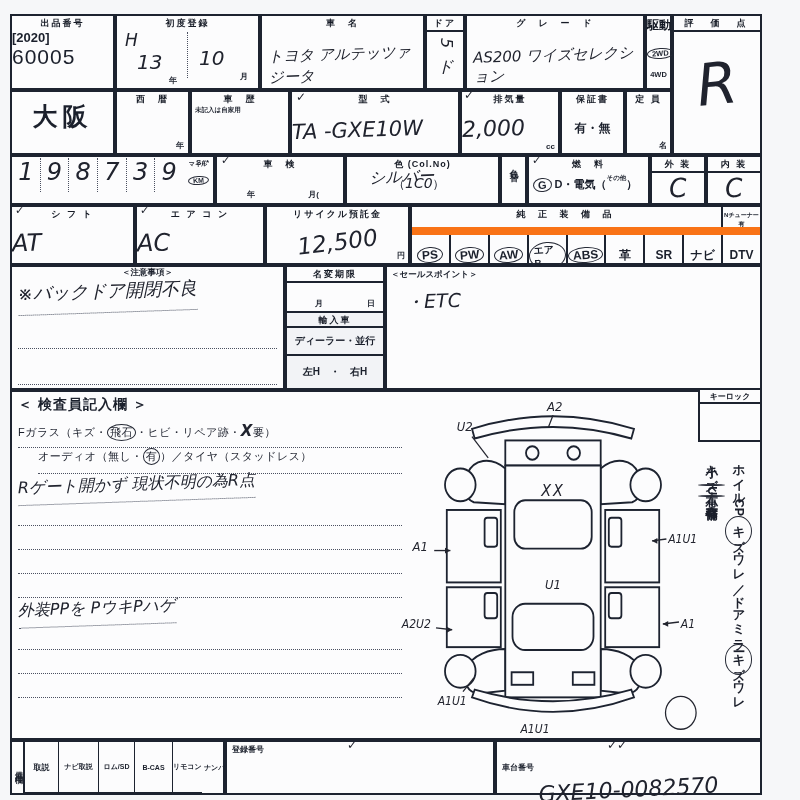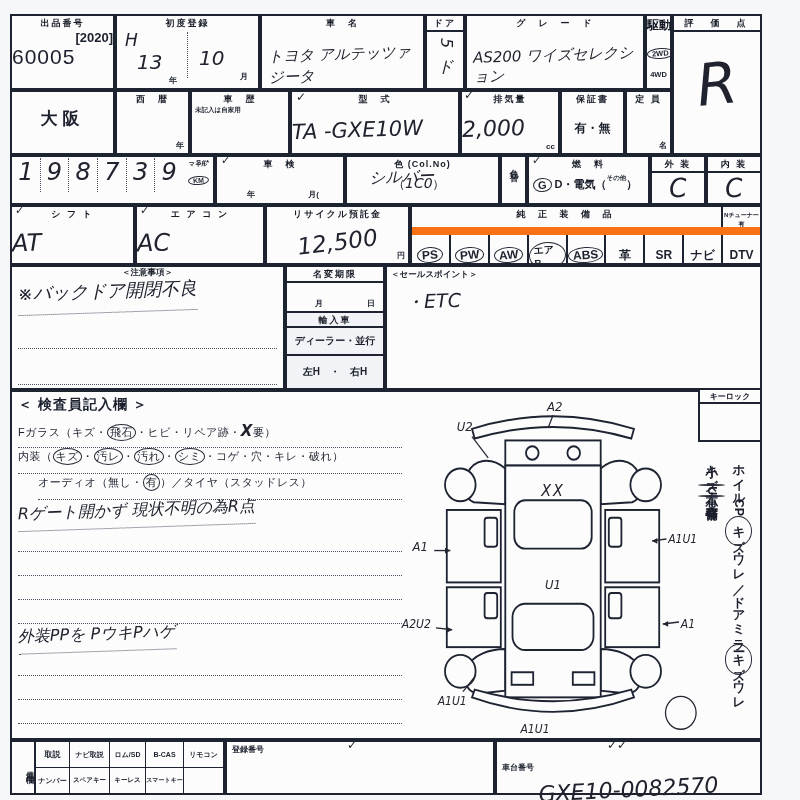--- a/index.html
+++ b/index.html
@@ -20,21 +20,21 @@
   .insp-print { font-size:11px; letter-spacing:.5px; color:#1b1f2b; }
   svg text.ann { font-family:"DejaVu Sans",sans-serif; font-style:italic; font-size:13px; fill:#23252f; }
   svg .ln { stroke:#23252f; stroke-width:1.4; fill:none; }
   svg .car { stroke:#1d2330; stroke-width:2; fill:#fcfcfd; }
 </style>
 </head>
 <body>
 
 <div class="box" style="left:10px;top:14px;width:105px;height:76px;">
   <div class="hdr">出品番号</div>
-  <div style="text-align:right;font-size:13px;font-weight:700;">[2020]</div>
+  <div style="text-align:left;font-size:13px;font-weight:700;">[2020]</div>
   <div style="text-align:left;font-size:21px;font-weight:400;letter-spacing:1px;">60005</div>
 </div>
 
 <div class="box" style="left:115px;top:14px;width:145px;height:76px;">
   <div class="hdr">初度登録</div>
   <div style="position:absolute;left:70px;top:16px;bottom:10px;border-left:1.5px dotted #4a5060;"></div>
   <div class="hand" style="position:absolute;left:8px;top:14px;font-size:17px;">H</div>
   <div class="hand" style="position:absolute;left:20px;top:34px;font-size:20px;">13</div>
   <div class="hand" style="position:absolute;left:82px;top:30px;font-size:20px;">10</div>
   <div class="tiny" style="position:absolute;left:52px;bottom:2px;font-weight:700;">年</div>
@@ -63,21 +63,21 @@
   </div>
   <div style="text-align:center;margin-top:10px;font-size:7.5px;font-weight:700;">4WD</div>
 </div>
 
 <div class="box" style="left:672px;top:14px;width:90px;height:141px;">
   <div class="hdr bb" style="letter-spacing:4px;">評　価　点</div>
   <div class="hand" style="text-align:center;font-size:58px;transform:rotate(-6deg);margin-top:18px;">R</div>
 </div>
 
 <div class="box" style="left:10px;top:90px;width:105px;height:65px;">
-  <div style="text-align:center;font-size:17px;font-weight:600;letter-spacing:5px;margin-top:15px;">大阪</div>
+  <div style="text-align:center;font-size:25px;font-weight:600;letter-spacing:5px;margin-top:8px;">大阪</div>
 </div>
 
 <div class="box" style="left:115px;top:90px;width:75px;height:65px;">
   <div class="hdr">西　暦</div>
   <div class="tiny" style="position:absolute;right:4px;bottom:2px;font-weight:700;">年</div>
 </div>
 
 <div class="box" style="left:190px;top:90px;width:100px;height:65px;">
   <div class="hdr">車　歴</div>
   <div style="font-size:6.5px;padding-left:3px;font-weight:700;">未記入は自家用</div>
@@ -231,23 +231,20 @@
   <div class="hand rot" style="padding:8px 0 0 18px;font-size:19px;">・ETC</div>
 </div>
 
 <div class="box" style="left:10px;top:390px;width:752px;height:350px;">
 
   <div style="position:absolute;left:6px;top:4px;width:384px;">
     <div style="font-size:14px;font-weight:700;height:26px;letter-spacing:1px;">＜ 検査員記入欄 ＞</div>
     <div class="dotrow insp-print" style="height:26px;">
       <span>Fガラス（キズ・</span><span class="pcirc">飛石</span><span>・ヒビ・リペア跡・</span><span class="hand" style="font-size:15px;font-weight:700;">X</span><span>要）</span>
     </div>
-    <div class="dotrow insp-print" style="height:26px;">
-      <span>内装（</span><span class="pcirc">キズ</span><span>・</span><span class="pcirc">汚レ</span><span>・</span><span class="pcirc">汚れ</span><span>・</span><span class="pcirc">シミ</span><span>・コゲ・穴・キレ・破れ）</span>
-    </div>
     <div class="dotrow insp-print" style="height:26px;margin-left:20px;">
       <span>オーディオ（無し・</span><span class="pcirc">有</span><span>）／タイヤ（スタッドレス）</span>
     </div>
     <div class="dotrow hand rot" style="height:28px;font-size:16px;">Rゲート開かず 現状不明の為R点</div>
     <div class="dotrow" style="height:24px;"></div>
     <div class="dotrow" style="height:24px;"></div>
     <div class="dotrow" style="height:24px;"></div>
     <div class="dotrow" style="height:24px;"></div>
     <div class="dotrow hand rot" style="height:28px;font-size:16px;">外装PPを PウキPハゲ</div>
     <div class="dotrow" style="height:24px;"></div>
@@ -320,21 +317,21 @@
     </div>
   </div>
 </div>
 
 <div class="box" style="left:698px;top:388px;width:64px;height:54px;">
   <div class="hdr bb" style="font-size:8px;letter-spacing:0;">キーロック</div>
 </div>
 
 <div class="box" style="left:10px;top:740px;width:215px;height:55px;display:flex;">
   <div class="vtext" style="width:24px;border-right:2px solid #1d2330;font-size:8px;font-weight:700;text-align:center;letter-spacing:2px;">備品欄</div>
-  <div style="flex:1;display:flex;flex-direction:column;justify-content:center;">
+  <div style="flex:1;display:flex;flex-direction:row;justify-content:center;">
     <div style="flex:1;display:flex;border-bottom:1.5px solid #1d2330;">
       <div class="cell" style="width:34px;">取説</div>
       <div class="cell" style="width:40px;font-size:7px;">ナビ取説</div>
       <div class="cell" style="width:36px;font-size:7px;">ロム/SD</div>
       <div class="cell" style="width:38px;font-size:7px;">B-CAS</div>
       <div class="cell" style="flex:1;border-right:none;font-size:7px;">リモコン</div>
     </div>
     <div style="flex:1;display:flex;">
       <div class="cell" style="width:34px;font-size:7px;">ナンバー</div>
       <div class="cell" style="width:40px;font-size:6.5px;">スペアキー</div>

